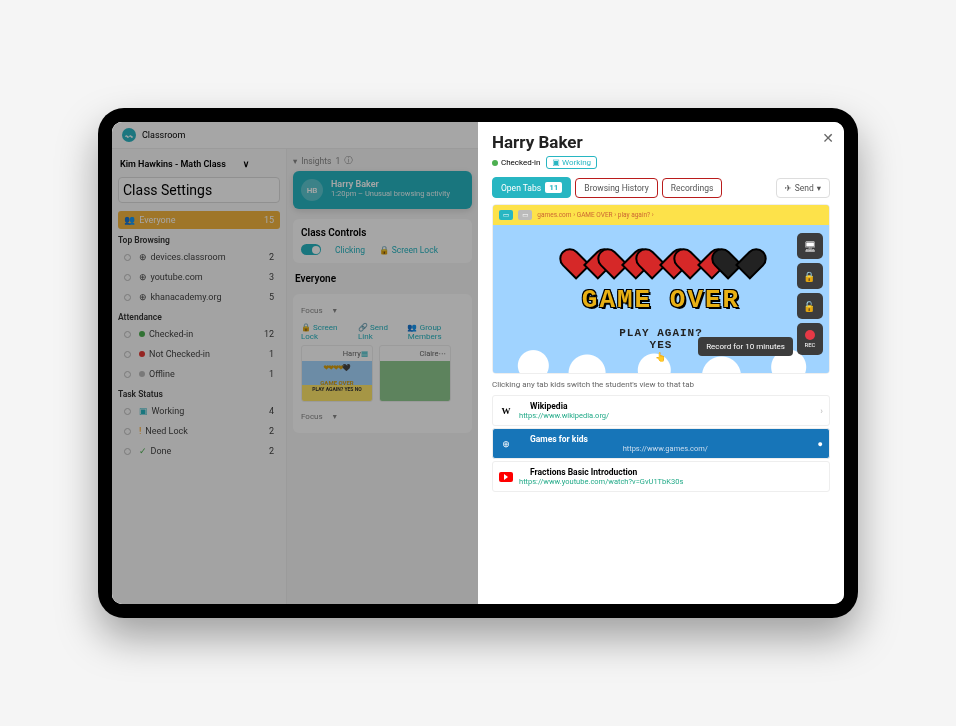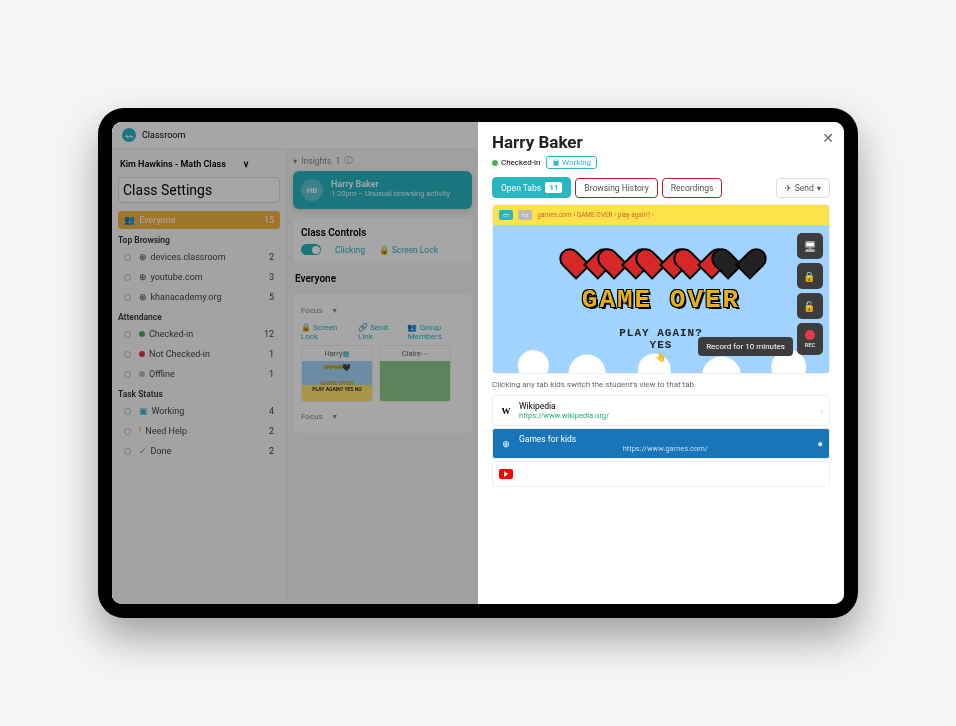--- a/index.html
+++ b/index.html
@@ -161,21 +161,21 @@
     border-radius: 50%;
     top: 1.5px; right: 1.5px;
   }
   .student-thumbs { display: flex; gap: 6px; }
   .thumb {
     width: 72px;
     border: 1px solid #eee;
     border-radius: 3px;
     overflow: hidden;
   }
-  .thumb-header { font-size: 7.5px; padding: 3px 4px; display:flex; justify-content:center; color:#666;}
+  .thumb-header { font-size: 7.5px; padding: 3px 4px; display:flex; justify-content:flex-end; color:#666;}
   .thumb-img {
     height: 40px;
     background: linear-gradient(#a7d7ff 60%, #ffe66b 60%);
     position: relative;
     font-size: 6px;
     color: #d8a010;
     text-align: center;
     padding-top: 18px;
     font-weight: bold;
   }
@@ -376,21 +376,21 @@
     background: #1775b8;
     color: #fff;
   }
   .tab-favicon {
     width: 14px; height: 14px;
     display: flex; align-items: center; justify-content: center;
     font-size: 9px;
     border-radius: 2px;
   }
   .tab-text { flex:1; overflow:hidden;}
-  .tab-title { font-size: 8.5px; font-weight:400;}
+  .tab-title { font-size: 8.5px; font-weight:700;margin-left:11px;}
   .tab-url { font-size: 7.5px; color: #2a8; }
   .tab-item.selected .tab-url { color: #cde; text-align: center; }
   .two-col { display: flex; height: calc(100% - 26px);}
   .status-dot { width:6px;height:6px;border-radius:50%; display:inline-block;}
   .green{background:#4caf50;} .red{background:#e53935;} .grey{background:#bbb;}
   .cyan{color:#27b6c2;}
   .focus-row { font-size:8px; color:#888; padding:4px 0; display:flex; gap:10px; align-items:center;}
   .insights-header { font-size:8.5px; color:#888; display:flex; align-items:center; gap:4px; margin-bottom:4px;}
   .yt-icon { width:14px;height:10px;background:#f00;border-radius:2px;position:relative;}
   .yt-icon::after{content:"";position:absolute;left:5px;top:2px;border-left:4px solid #fff;border-top:3px solid transparent;border-bottom:3px solid transparent;}
@@ -482,21 +482,21 @@
                 <span class="radio"></span>
                 <span class="cyan">▣</span>
                 <span>Working</span>
               </div>
             <span>4</span>
           </div>
           <div class="nav-row">
             <div class="nav-left">
                 <span class="radio"></span>
                 <span style="color:#ff9800">!</span>
-                <span>Need Help</span>
+                <span>Need Lock</span>
               </div>
             <span>2</span>
           </div>
           <div class="nav-row">
             <div class="nav-left">
                 <span class="radio"></span>
                 <span style="color:#4caf50">✓</span>
                 <span>Done</span>
               </div>
             <span>2</span>
@@ -653,17 +653,21 @@
           <div class="tab-text">
             <div class="tab-title">Games for kids</div>
             <div class="tab-url">https://www.games.com/</div>
           </div>
           <span style="color:#fff;">●</span>
         </div>
         <div class="tab-item">
           <div class="tab-favicon">
               <div class="yt-icon"></div>
             </div>
+          <div class="tab-text">
+            <div class="tab-title">Fractions Basic Introduction</div>
+            <div class="tab-url">https://www.youtube.com/watch?v=GvU1TbK30s</div>
+          </div>
         </div>
       </div>
     </div>
   </div>
 </div>
 
 </body></html>

